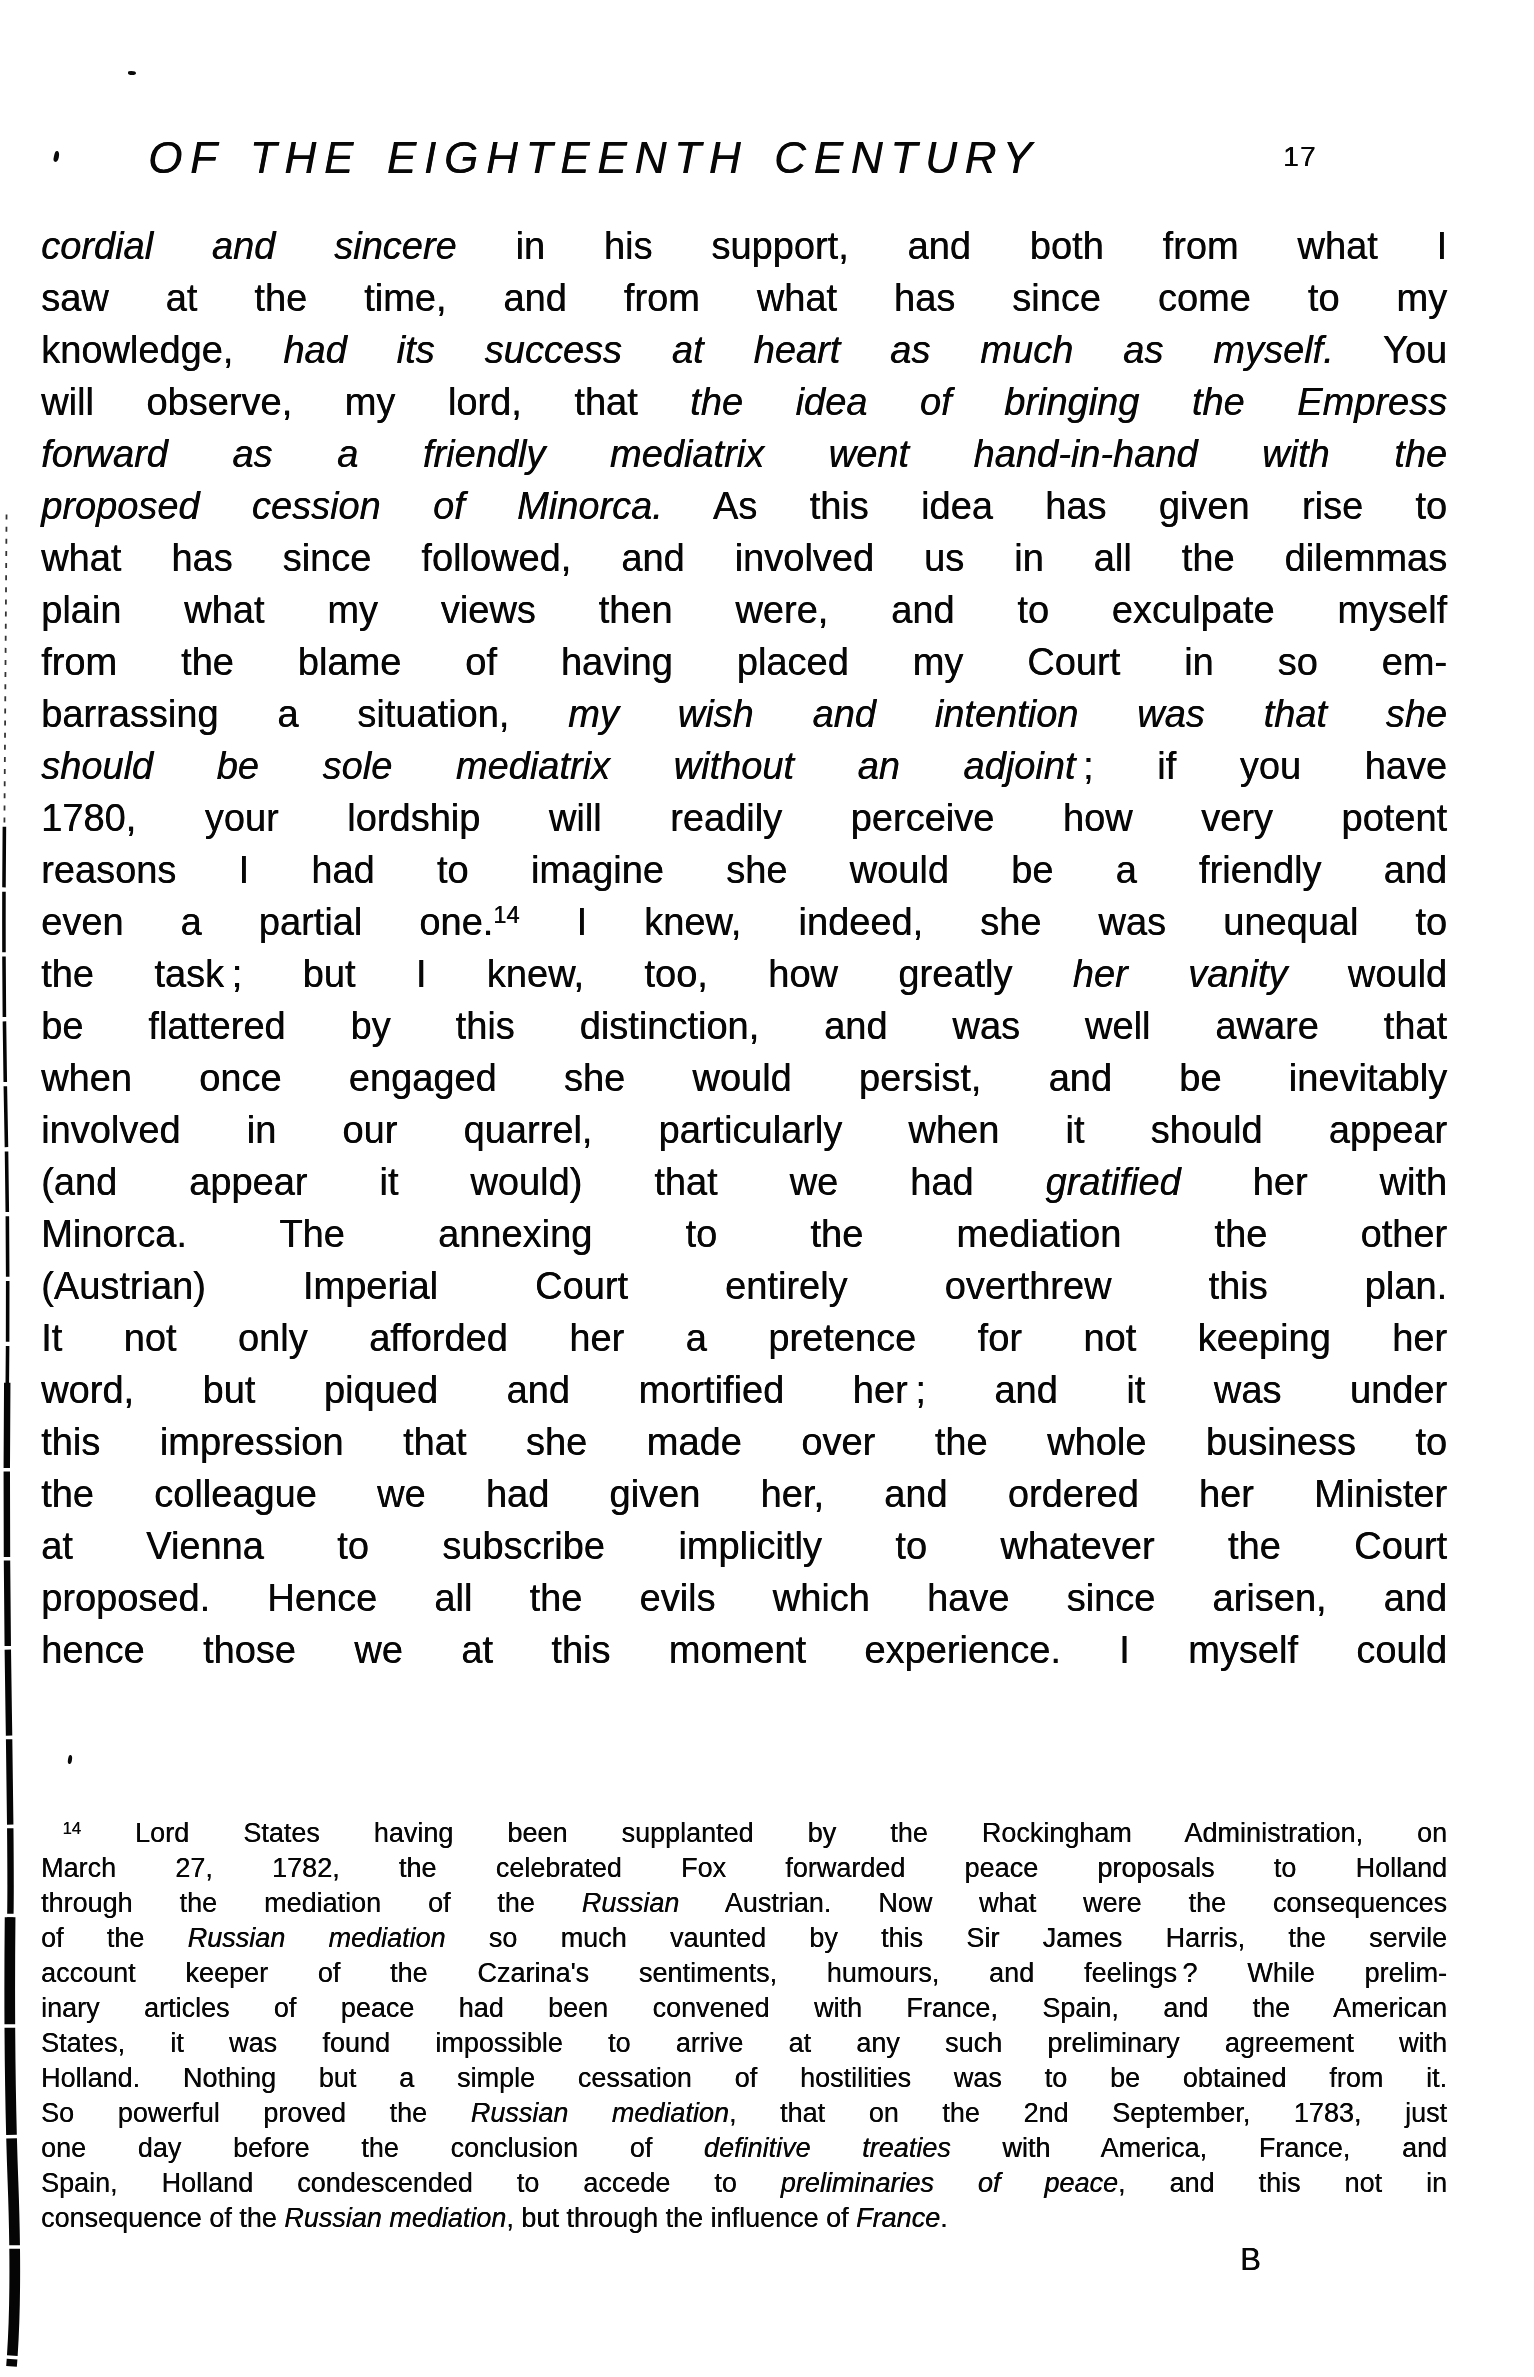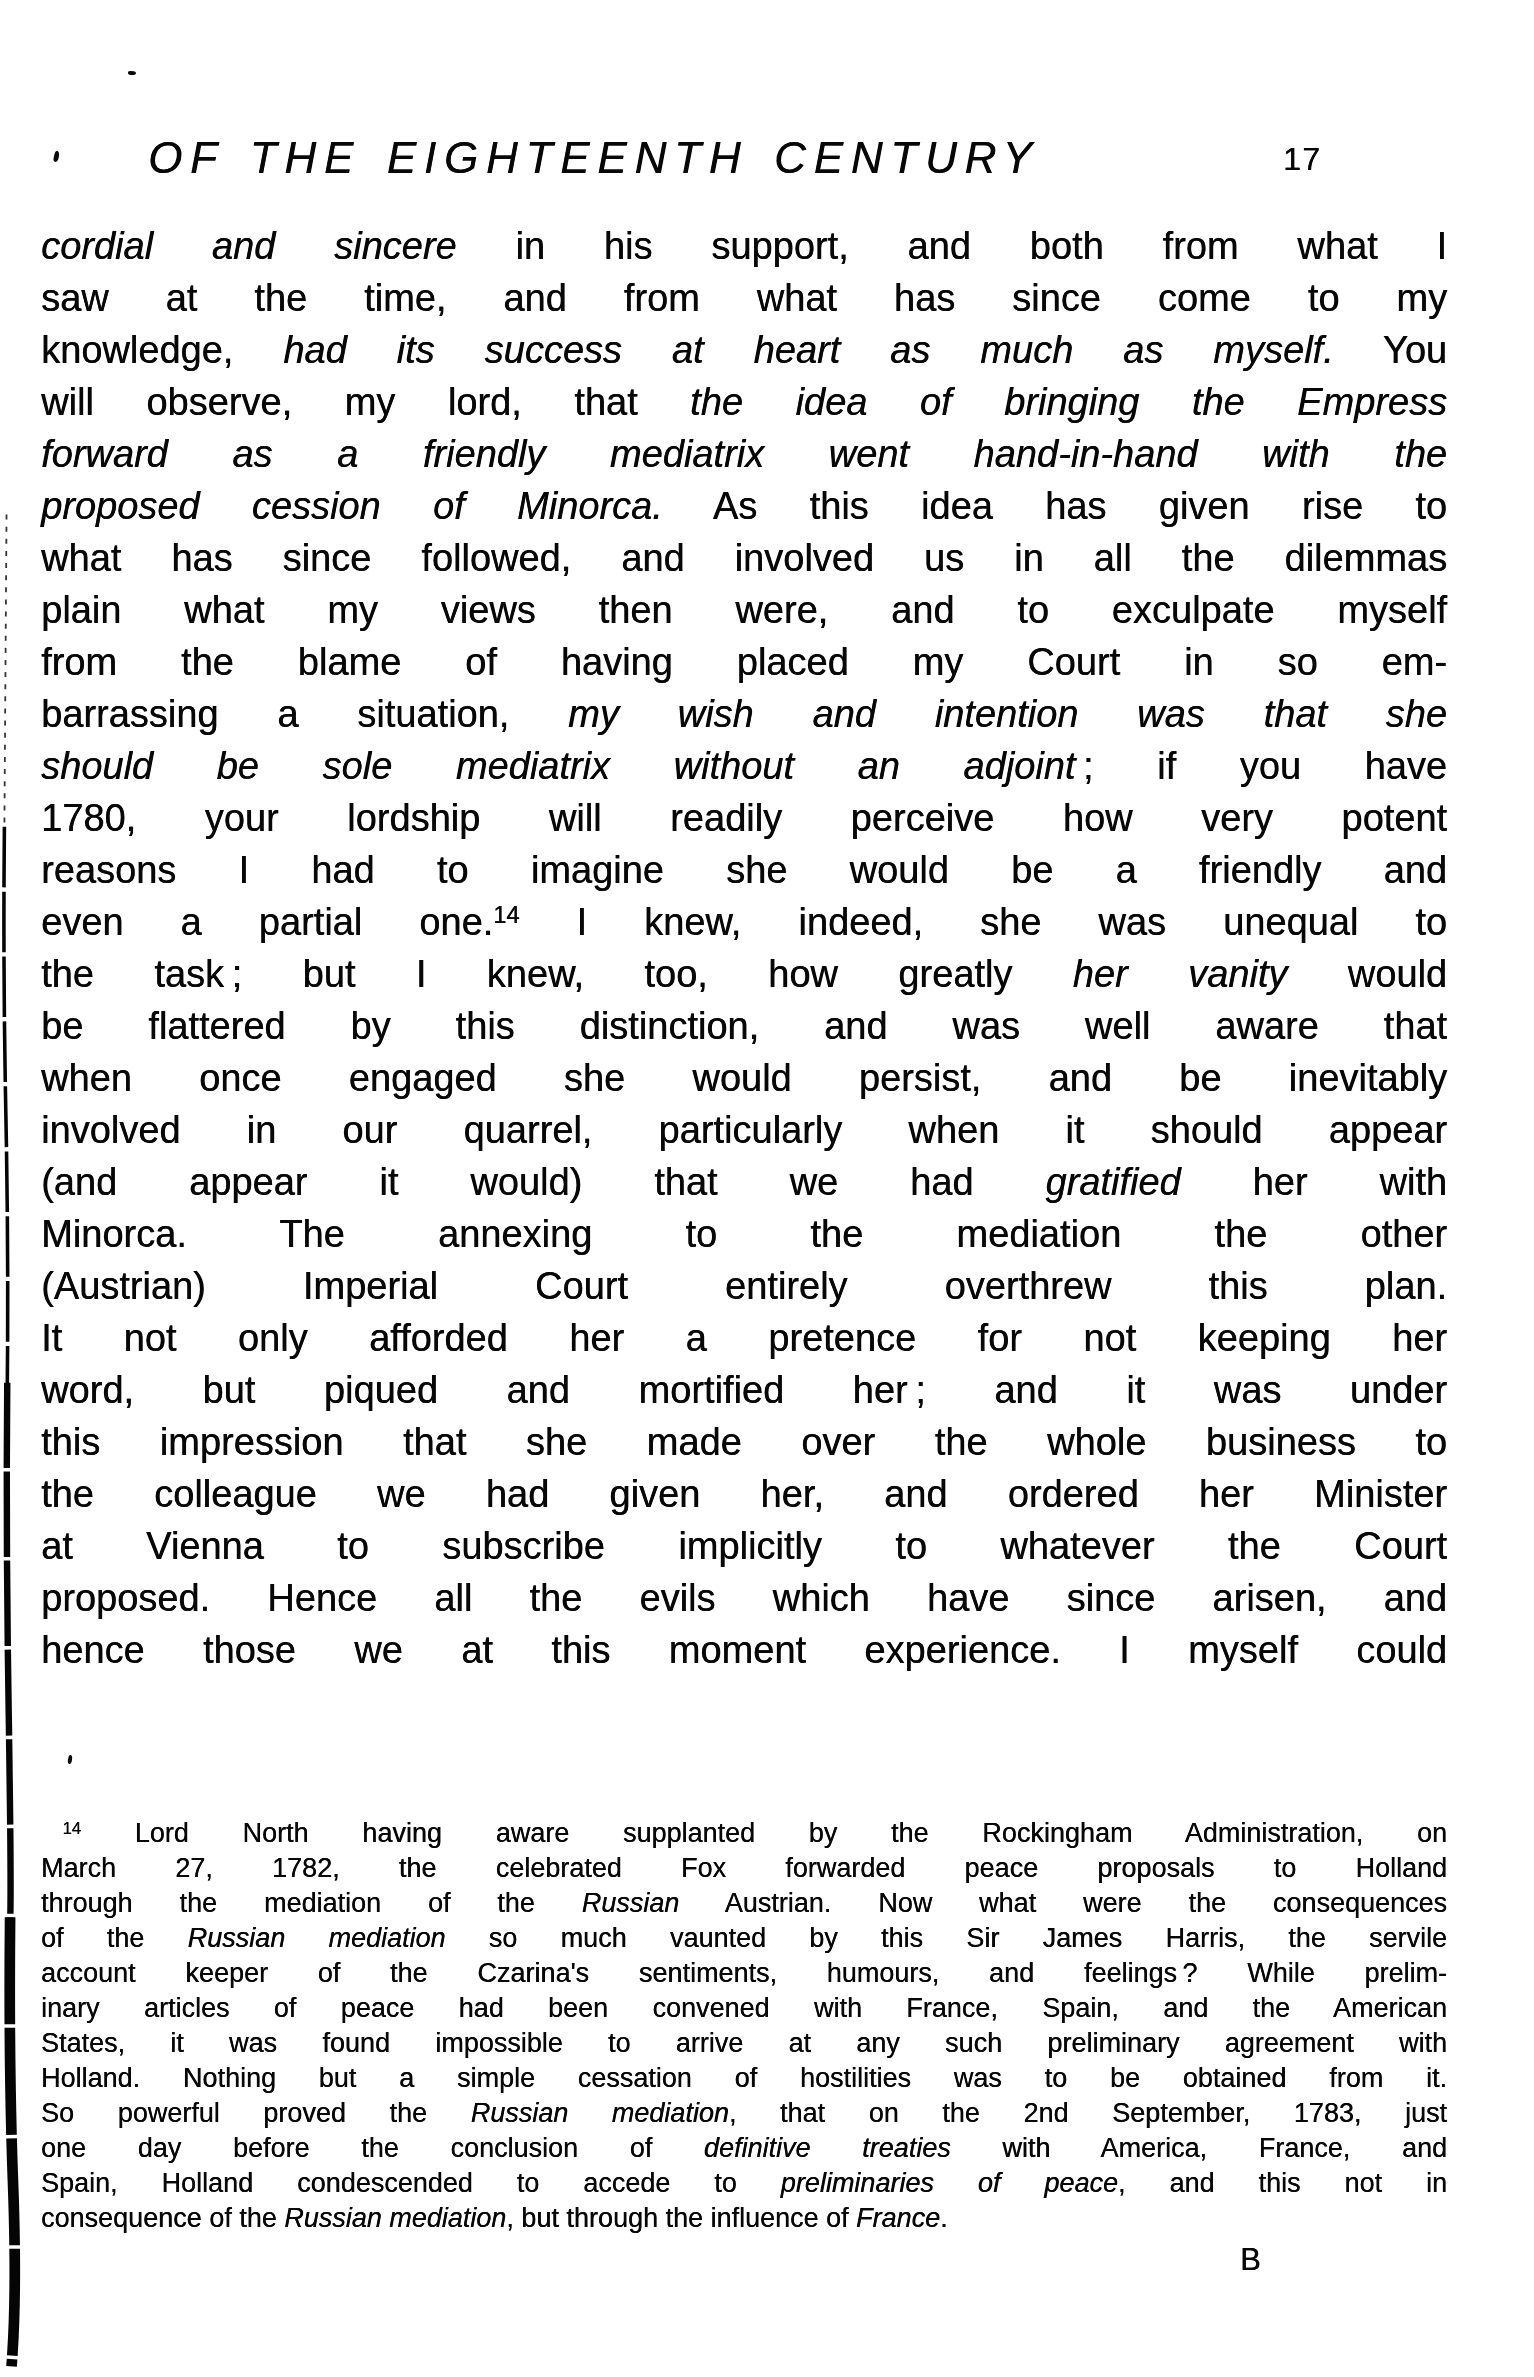--- a/index.html
+++ b/index.html
@@ -14,21 +14,21 @@
   .header-title {
     position:absolute; top:136px; left:148px;
     font-style:italic;
     font-size:44px; line-height:1;
     letter-spacing:7.8px; word-spacing:5.7px;
     white-space:nowrap;
     text-shadow:0.4px 0 0 currentColor;
   }
   .page-number {
     position:absolute; top:143px; left:1283px;
-    font-size:32px; line-height:1;
+    font-size:28px; line-height:1;
     letter-spacing:1.4px;
     text-shadow:0.4px 0 0 currentColor;
   }
   .body-text {
     position:absolute; top:220px; left:41px; width:1406px;
     font-size:38px; line-height:52px;
     text-shadow:0.4px 0 0 currentColor;
   }
   .footnote {
     position:absolute; top:1816px; left:41px; width:1406px;
@@ -94,21 +94,21 @@
       <div class="tline"><span>It not only afforded her a pretence for not keeping her</span></div>
       <div class="tline"><span>word, but piqued and mortified her ; and it was under</span></div>
       <div class="tline"><span>this impression that she made over the whole business to</span></div>
       <div class="tline"><span>the colleague we had given her, and ordered her Minister</span></div>
       <div class="tline"><span>at Vienna to subscribe implicitly to whatever the Court</span></div>
       <div class="tline"><span>proposed. Hence all the evils which have since arisen, and</span></div>
       <div class="tline"><span>hence those we at this moment experience. I myself could</span></div>
     </div>
 
   <div class="footnote">
-      <div class="tline"><sup>14</sup><span> Lord North having aware supplanted by the Rockingham Administration, on</span></div>
+      <div class="tline"><sup>14</sup><span> Lord States having been supplanted by the Rockingham Administration, on</span></div>
       <div class="tline"><span>March 27, 1782, the celebrated Fox forwarded peace proposals to Holland</span></div>
       <div class="tline"><span>through the mediation of the </span><span class="it">Russian</span><span> Austrian. Now what were the consequences</span></div>
       <div class="tline"><span>of the </span><span class="it">Russian mediation</span><span> so much vaunted by this Sir James Harris, the servile</span></div>
       <div class="tline"><span>account keeper of the Czarina's sentiments, humours, and feelings ? While prelim-</span></div>
       <div class="tline"><span>inary articles of peace had been convened with France, Spain, and the American</span></div>
       <div class="tline"><span>States, it was found impossible to arrive at any such preliminary agreement with</span></div>
       <div class="tline"><span>Holland. Nothing but a simple cessation of hostilities was to be obtained from it.</span></div>
       <div class="tline"><span>So powerful proved the </span><span class="it">Russian mediation</span><span>, that on the 2nd September, 1783, just</span></div>
       <div class="tline"><span>one day before the conclusion of </span><span class="it">definitive treaties</span><span> with America, France, and</span></div>
       <div class="tline"><span>Spain, Holland condescended to accede to </span><span class="it">preliminaries of peace</span><span>, and this not in</span></div>

